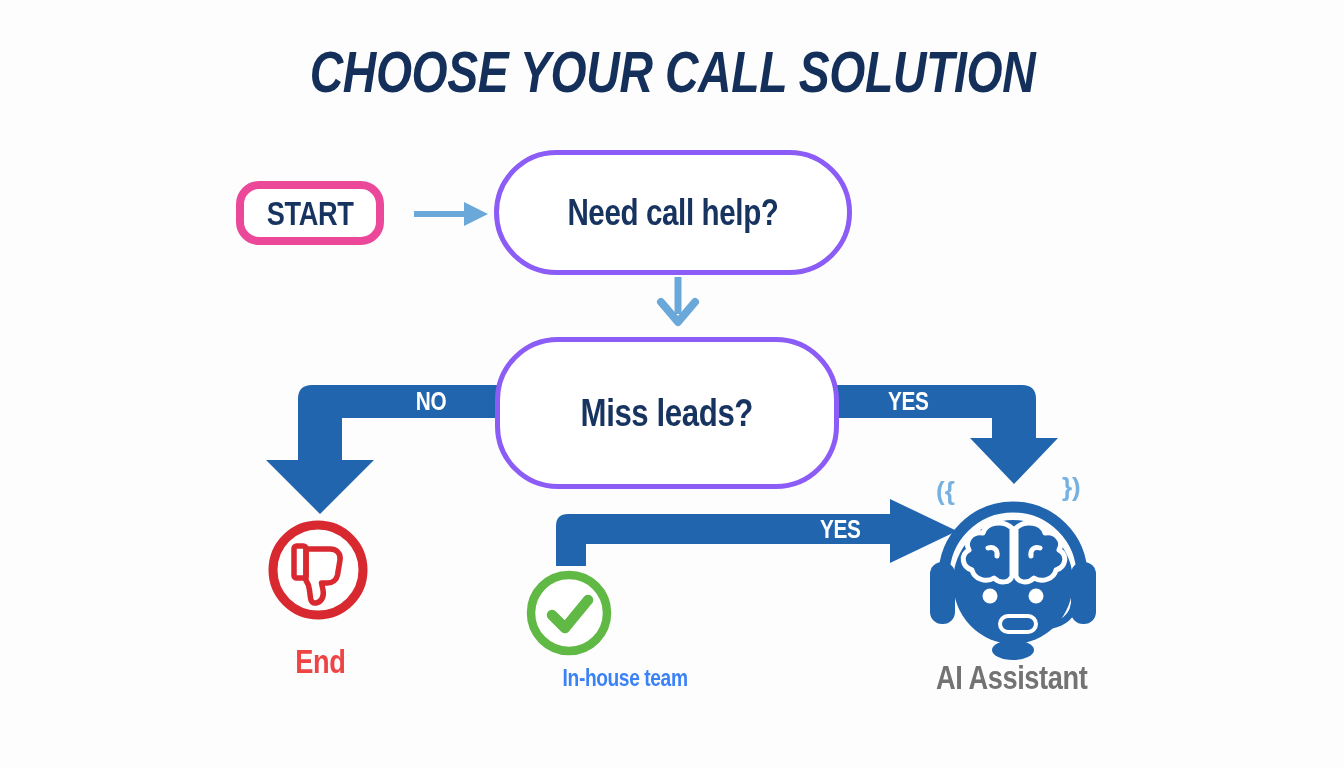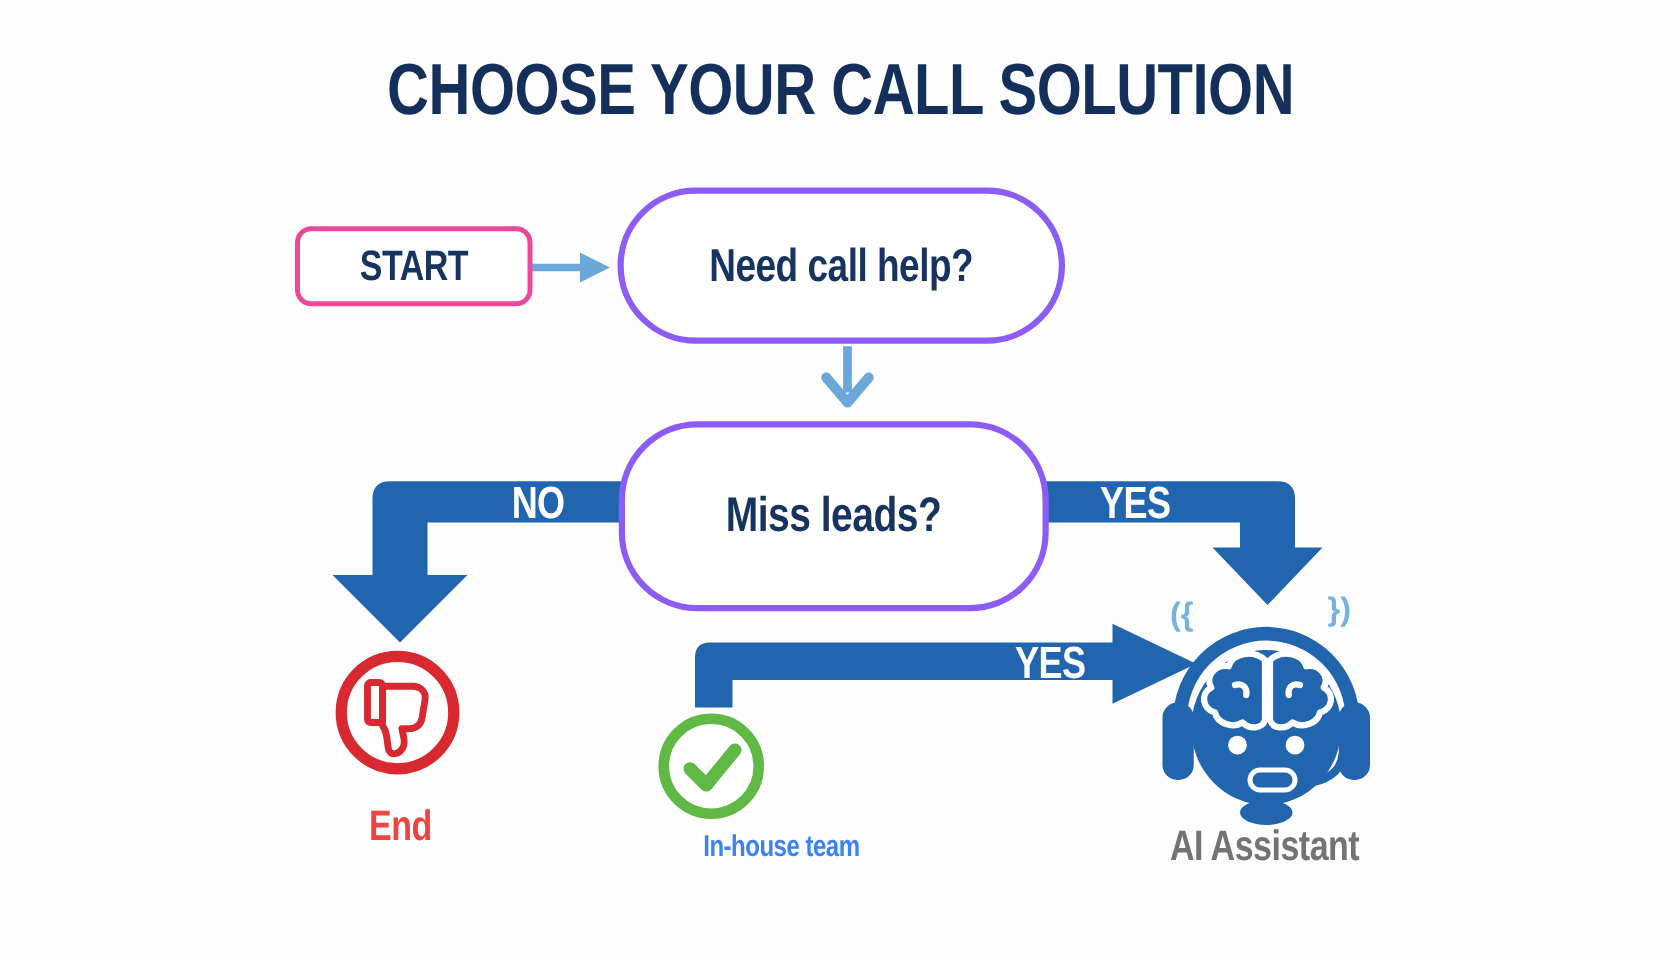--- a/index.html
+++ b/index.html
@@ -2,41 +2,41 @@
 <html><head>
 <meta charset="utf-8">
 <style>
   * { margin:0; padding:0; box-sizing:border-box; }
   html,body { width:1344px; height:768px; }
   body { font-family:"Liberation Sans","DejaVu Sans",sans-serif; background:#ffffff; }
   #stage { position:relative; width:1344px; height:768px; background:#fdfdfe; overflow:hidden; }
 
   .cond { display:inline-block; transform:scaleX(.8); transform-origin:center; white-space:nowrap; letter-spacing:-.5px; }
 
-  .title-wrap { position:absolute; left:0; top:38px; width:1344px; text-align:center; }
+  .title-wrap { position:absolute; left:0; top:38px; width:1344px; text-align:center;font-style:italic; }
   .title { font-size:58px; font-weight:bold; color:#14305a; }
 
   .node { position:absolute; display:flex; align-items:center; justify-content:center;
           background:#ffffff; z-index:2; }
   .node-label { font-weight:bold; color:#17335f; }
 
-  .start-box { left:236px; top:181px; width:190px; height:64px;
-               border:4px solid #ec4899; border-radius:13px; }
+  .start-box { left:236px; top:181px; width:148px; height:64px;
+               border:8px solid #ec4899; border-radius:23px; }
   .start-box .node-label { font-size:34px; }
 
   .pill { border:5px solid #8b5cf6; border-radius:63px; }
   .pill-q1 { left:494px; top:150px; width:358px; height:125px; }
   .pill-q1 .node-label { font-size:37px; }
   .pill-q2 { left:495px; top:337px; width:344px; height:152px; }
   .pill-q2 .node-label { font-size:39px; }
 
   svg.connector-layer { position:absolute; left:0; top:0; z-index:1; }
 
   .edge-label { position:absolute; z-index:3; display:flex; align-items:center; justify-content:center;
-                color:#ffffff; font-weight:bold; font-size:36px; }
+                color:#ffffff; font-weight:bold; font-size:26px; }
   .edge-label-no     { left:403px; top:386px; width:55px; height:31px; }
   .edge-label-yes-r  { left:880px; top:386px; width:57px; height:31px; }
   .edge-label-yes-m  { left:812px; top:515px; width:57px; height:29px; }
 
   .icon-svg { position:absolute; z-index:2; }
   .thumb-icon { left:263px; top:515px; }
   .check-icon { left:522px; top:566px; }
   .ai-icon    { left:928px; top:492px; }
 
   .caption { position:absolute; z-index:2; text-align:center; font-weight:bold; }

